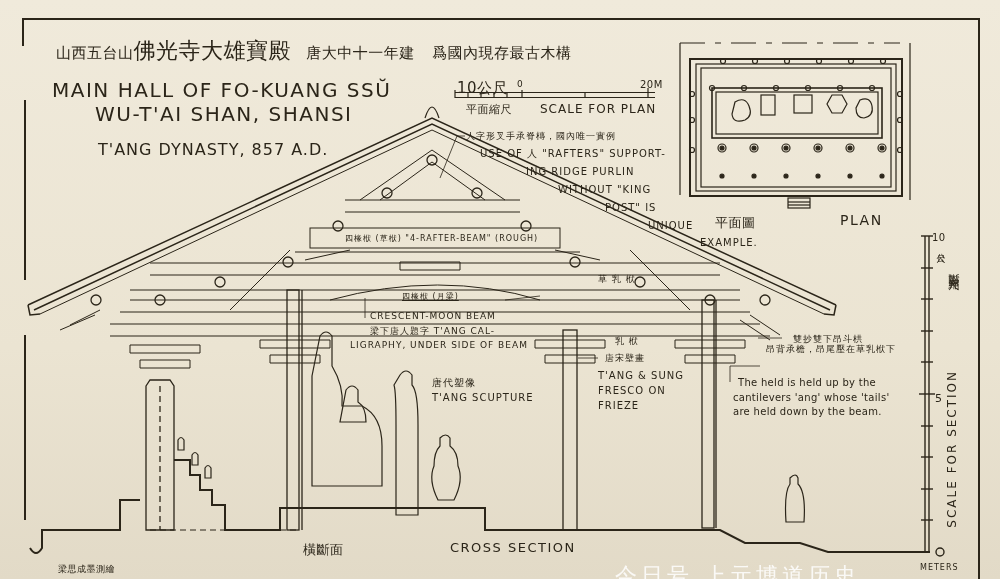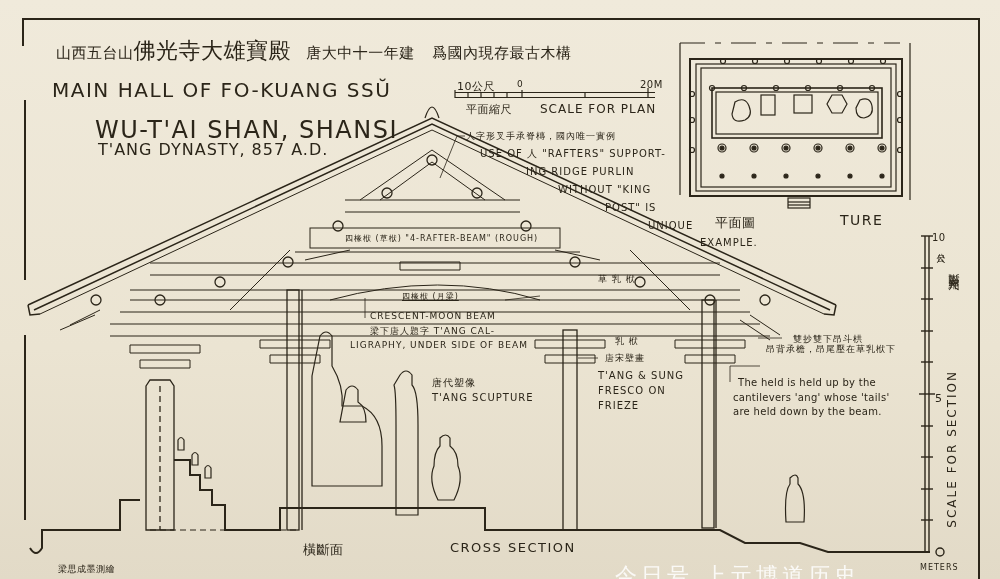--- a/index.html
+++ b/index.html
@@ -7,24 +7,24 @@
   .sheet { position:absolute; left:0; top:0; width:1000px; height:579px; background:linear-gradient(180deg,#f0eadb 0%,#ebe4d2 60%,#e2dac7 100%); }
   .frame-top { position:absolute; left:22px; top:18px; width:958px; height:2px; background:#2b2519; }
   .frame-left { position:absolute; left:22px; top:18px; width:2px; height:28px; background:#2b2519; }
   .frame-left2 { position:absolute; left:24px; top:100px; width:2px; height:180px; background:#2b2519; }
   .frame-left3 { position:absolute; left:24px; top:335px; width:2px; height:185px; background:#2b2519; }
   .frame-right { position:absolute; left:978px; top:18px; width:2px; height:561px; background:#2b2519; }
   .t { position:absolute; white-space:nowrap; letter-spacing:0.5px; }
   .zh-title { left:56px; top:36px; font-size:15px; }
   .zh-title .big { font-size:22px; }
   .en-main { left:52px; top:78px; font-size:20px; letter-spacing:1.5px; font-family:"DejaVu Sans", sans-serif; }
-  .en-loc { left:95px; top:116px; font-size:24px; letter-spacing:1.5px; }
+  .en-loc { left:95px; top:102px; font-size:20px; letter-spacing:1.5px; }
   .en-dyn { left:98px; top:140px; font-size:16px; letter-spacing:1px; }
   .en-old { left:100px; top:168px; font-size:13px; line-height:22px; letter-spacing:1.5px; white-space:pre; }
-  .scale-plan-lbl { left:457px; top:79px; font-size:11px; }
+  .scale-plan-lbl { left:457px; top:79px; font-size:15px; }
   .scale-plan-0 { left:517px; top:79px; font-size:9px; }
   .scale-plan-20 { left:640px; top:79px; font-size:10px; }
   .scale-plan-bar { position:absolute; left:455px; top:92px; width:200px; height:4px; border-top:1px solid #2b2519; border-bottom:1px solid #2b2519; }
   .scale-plan-zh { left:466px; top:102px; font-size:11px; }
   .scale-plan-en { left:540px; top:102px; font-size:12px; letter-spacing:1px; }
   .annot { font-size:10px; letter-spacing:1px; }
   .small-zh { font-size:9px; }
   .hand { font-family:"DejaVu Sans", sans-serif; font-size:10px; letter-spacing:0.3px; }
   .plan-zh { left:715px; top:214px; font-size:13px; }
   .plan-en { left:840px; top:212px; font-size:14px; letter-spacing:1.5px; }
@@ -281,21 +281,21 @@
   <div class="t annot" style="left:598px;top:385px;">FRESCO  ON</div>
   <div class="t annot" style="left:598px;top:400px;">FRIEZE</div>
 
   <div class="t annot small-zh" style="left:793px;top:333px;">雙抄雙下昂斗栱</div>
   <div class="t annot small-zh" style="left:766px;top:343px;">昂背承檐，昂尾壓在草乳栿下</div>
   <div class="t hand" style="left:738px;top:377px;">The held is held up by the</div>
   <div class="t hand" style="left:733px;top:392px;">cantilevers 'ang' whose 'tails'</div>
   <div class="t hand" style="left:733px;top:406px;">are held down by the beam.</div>
 
   <div class="t plan-zh">平面圖</div>
-  <div class="t plan-en">TURE</div>
+  <div class="t plan-en">PLAN</div>
 
   <div class="t vscale-lbl-10">
     <span>10</span>
   </div>
   <div class="t" style="left:934px;top:246px;font-size:9px;writing-mode:vertical-rl;">公尺</div>
   <div class="t vscale-lbl-5">5</div>
   <div class="t vscale-zh">斷面縮尺</div>
   <div class="t vscale-en">SCALE FOR SECTION</div>
   <div class="t meters">METERS</div>
 

